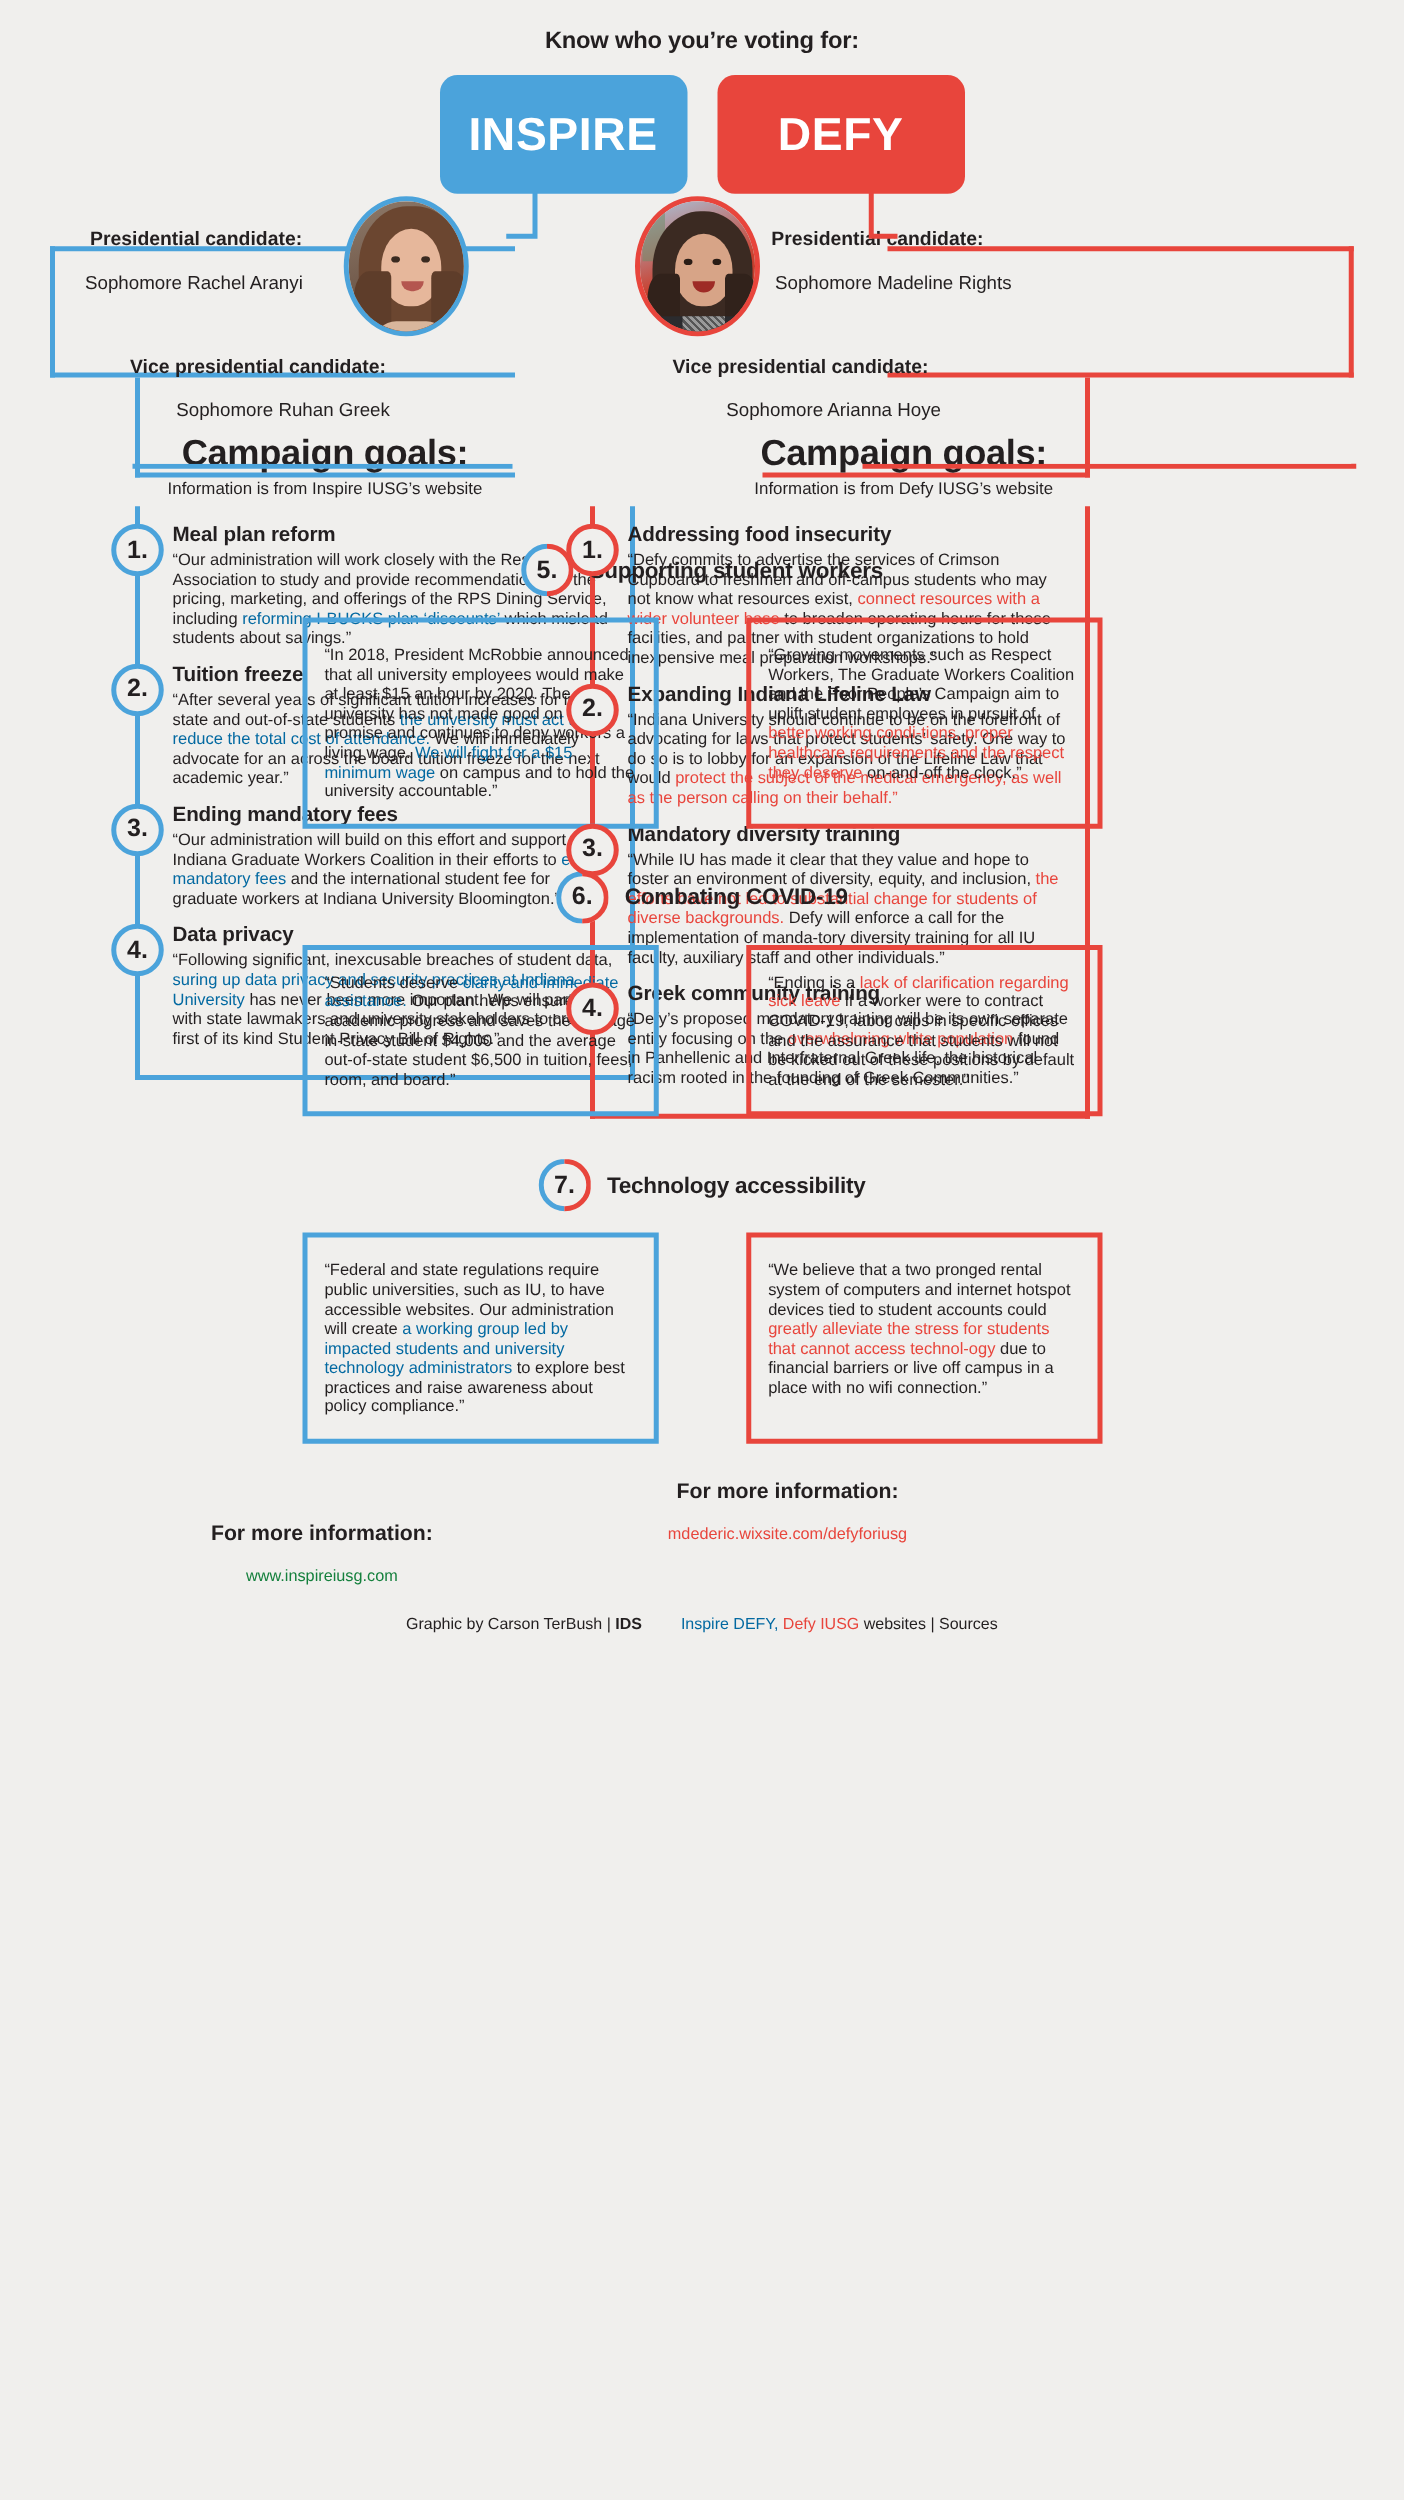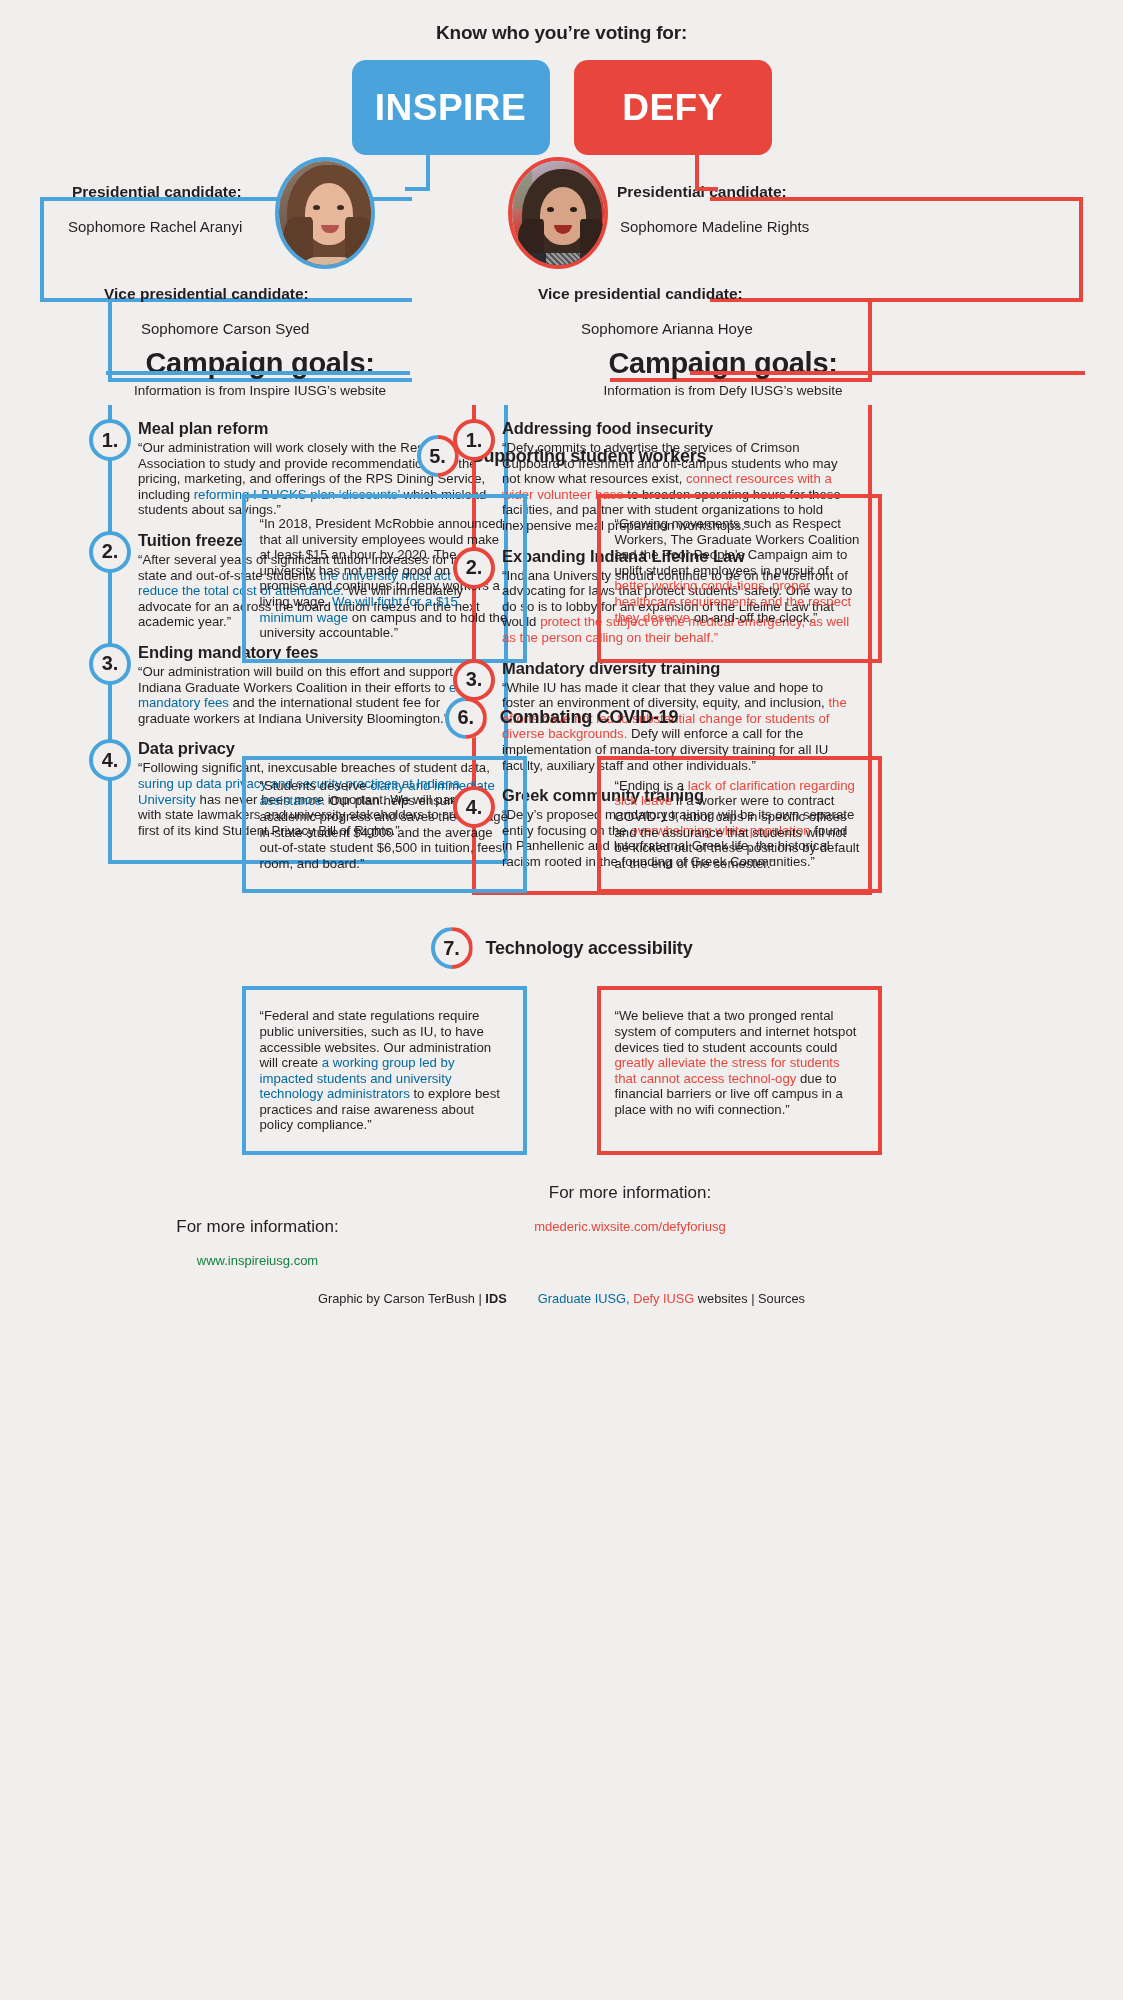--- a/index.html
+++ b/index.html
@@ -172,21 +172,21 @@
     border: 4px solid;
     padding: 18px 14px;
     font-size: 13.2px;
     line-height: 15.6px;
   }
   .quote-box.blue { border-color: #4ba3db; }
   .quote-box.red  { border-color: #e8453c; }
 
   
   .more-info { text-align: center; }
-  .more-label { font-size: 17px; font-weight: normal; }
+  .more-label { font-size: 17px; font-weight: bold; }
   .more-url { font-size: 13px; margin-top: 16px; }
   .more-url.blue { color: #15803d; }
   .more-url.red  { color: #e8453c; }
 
   .credits {
     text-align: center;
     font-size: 12.8px;
     margin-top: 26px;
     padding-bottom: 14px;
   }
@@ -241,21 +241,21 @@
       <div style="position:absolute;left:42px;top:64px;width:18px;height:9px;border-radius:0 0 10px 10px;background:#9e2b26;"></div>
       <div style="position:absolute;left:6px;top:58px;width:26px;height:50px;border-radius:40% 10% 30% 40%;background:#31221b;"></div>
       <div style="position:absolute;left:68px;top:58px;width:26px;height:50px;border-radius:10% 40% 40% 30%;background:#31221b;"></div>
       <div style="position:absolute;left:12px;top:92px;width:76px;height:24px;background:#2b2b2e;"></div>
       <div style="position:absolute;left:34px;top:92px;width:34px;height:24px;background:repeating-linear-gradient(45deg,#9a9a9a 0 2px,#555 2px 4px);"></div>
     </div>
 
     <div class="label-bold" style="left:72px; top:28px;">Presidential candidate:</div>
     <div class="label-reg" style="left:68px; top:63px;">Sophomore Rachel Aranyi</div>
     <div class="label-bold" style="left:104px; top:130px;">Vice presidential candidate:</div>
-    <div class="label-reg" style="left:141px; top:165px;">Sophomore Carson Syed</div>
+    <div class="label-reg" style="left:141px; top:165px;">Sophomore Ruhan Greek</div>
 
     <div class="label-bold" style="left:617px; top:28px;">Presidential candidate:</div>
     <div class="label-reg" style="left:620px; top:63px;">Sophomore Madeline Rights</div>
     <div class="label-bold" style="left:538px; top:130px;">Vice presidential candidate:</div>
     <div class="label-reg" style="left:581px; top:165px;">Sophomore Arianna Hoye</div>
 
     <div class="goals-head" style="left:60px; top:192px;">
       <div class="goals-title">Campaign goals:</div>
       <div class="goals-sub">Information is from Inspire IUSG’s website</div>
     </div>
@@ -369,16 +369,16 @@
     </div>
     <div class="more-info" style="position:absolute; left:470px; top:-6px; width:320px;">
       <div class="more-label">For more information:</div>
       <div class="more-url red">mdederic.wixsite.com/defyforiusg</div>
     </div>
   </div>
 
   <div class="credits">
     <span>Graphic by Carson TerBush | </span><span class="b">IDS</span>
     <span style="display:inline-block;width:24px;"></span>
-    <span class="hl-blue">Graduate IUSG,</span><span class="hl-red"> Defy IUSG</span><span> websites | Sources</span>
+    <span class="hl-blue">Inspire DEFY,</span><span class="hl-red"> Defy IUSG</span><span> websites | Sources</span>
   </div>
 
 </div>
 
 </body></html>

